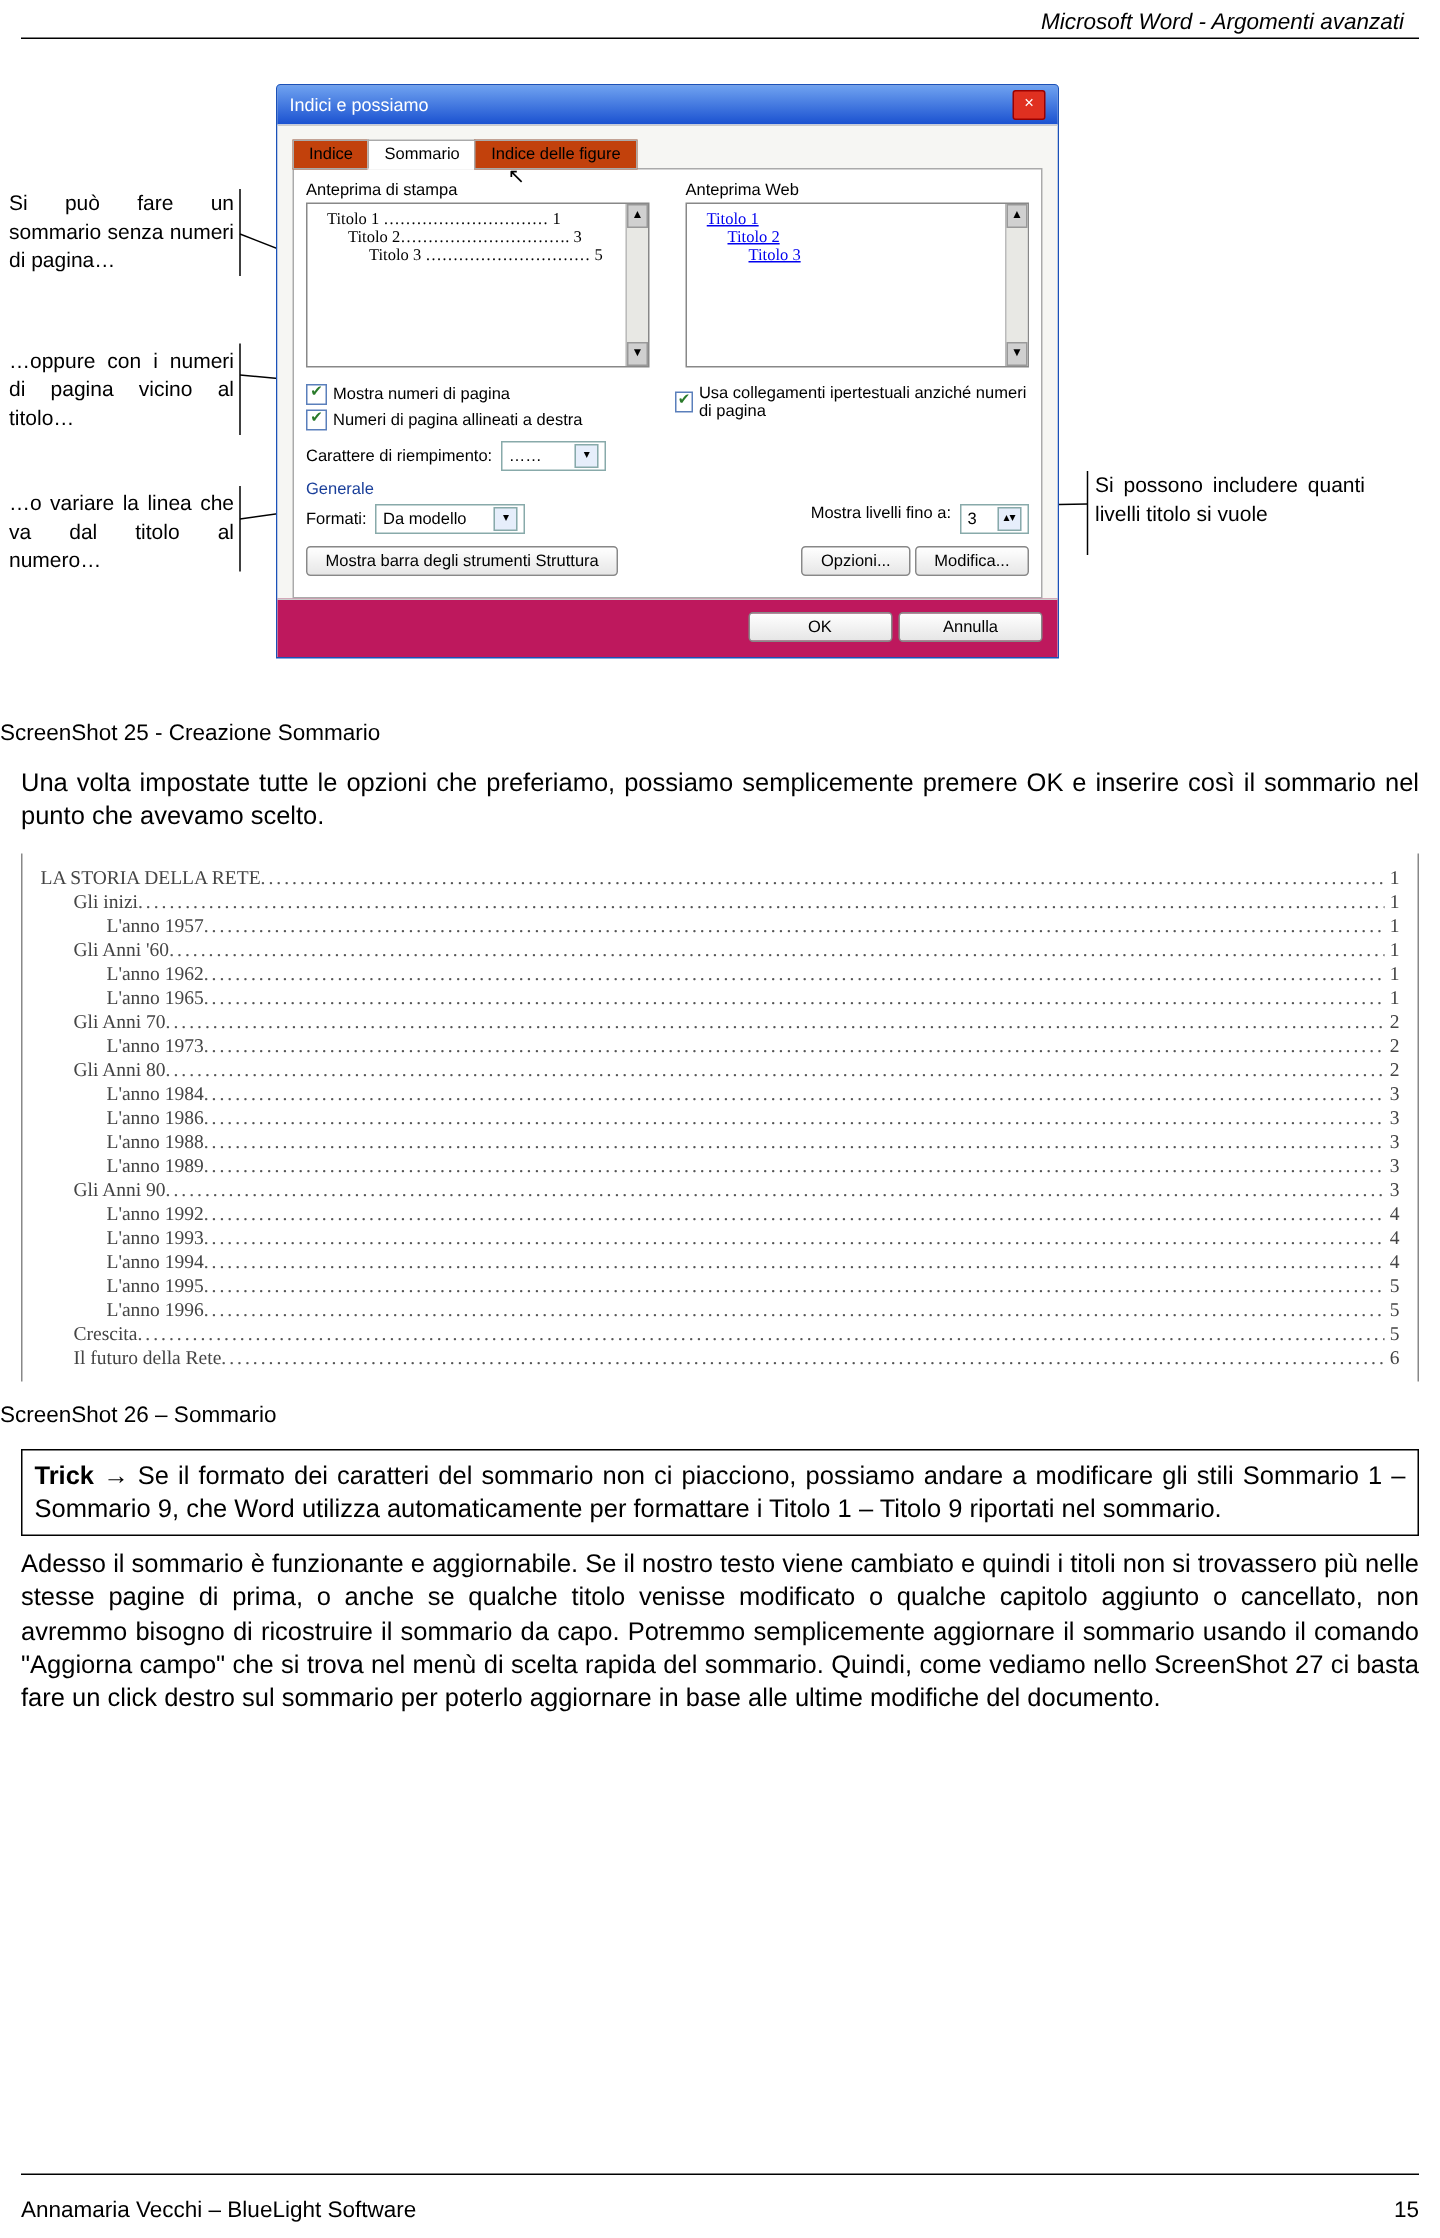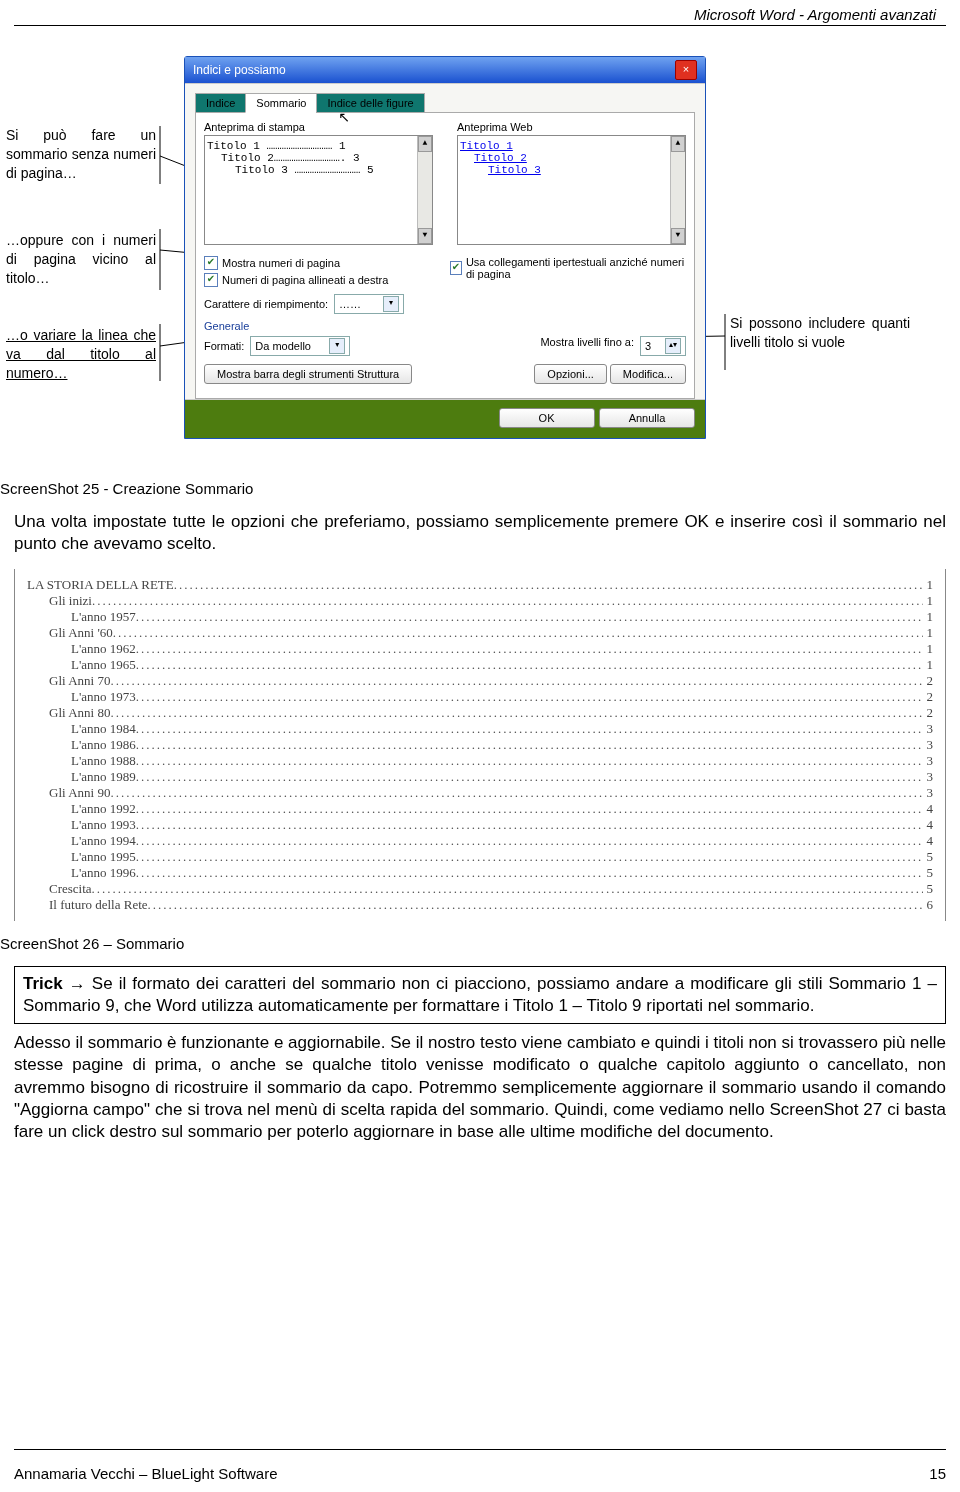--- a/index.html
+++ b/index.html
@@ -5,44 +5,44 @@
   html,body{margin:0;padding:0;background:#fff;font-family:Verdana,Arial,sans-serif;color:#000;}
   .page{width:960px;min-height:1492px;margin:0 auto;position:relative;padding:0 0 40px 0;box-sizing:border-box;}
   .header{text-align:right;font-style:italic;font-size:15px;padding:6px 24px 0 0;}
   .hr{border:none;border-top:1px solid #000;margin:2px 14px 0 14px;}
   .figure-wrap{position:relative;height:410px;margin-top:30px;}
   .dialog{position:absolute;left:184px;top:0;width:520px;background:#eef1f8;border:1px solid #1a51b8;border-radius:3px 3px 0 0;}
   .titlebar{background:linear-gradient(#6fa2f0,#1a51d0);color:#fff;font-size:12px;padding:3px 8px;display:flex;justify-content:space-between;align-items:center;}
   .titlebar .close{width:20px;height:18px;background:#e03020;border:1px solid #900;color:#fff;font-size:11px;line-height:16px;text-align:center;border-radius:2px;}
   .dbody{background:#f6f6f3;border-top:1px solid #ccc;}
   .tabrow{padding:8px 10px 0 10px;display:flex;gap:0;}
-  .tab{font-size:11px;padding:3px 10px;border:1px solid #aaa;background:#0f766e;position:relative;top:1px;}
+  .tab{font-size:11px;padding:3px 10px;border:1px solid #aaa;background:#c2410c;position:relative;top:1px;}
   .tab.active{background:#fff;border-bottom:1px solid #fff;font-weight:normal;}
   .tab+.tab{margin-left:-1px;}
   .tabpanel{border:1px solid #aaa;margin:0 10px;background:#fff;padding:8px 8px 10px 8px;}
   .cursor-arrow{position:absolute;left:92px;top:15px;font-size:14px;color:#000;}
   .previewrow{display:flex;gap:24px;}
   .pvcol{flex:1;}
   .pvlabel{font-size:11px;margin-bottom:2px;}
-  .pvbox{border:1px solid #888;height:100px;background:#fff;position:relative;font-size:11px;padding:4px 2px;font-family:Liberation Mono, monospace;}
+  .pvbox{border:1px solid #888;height:100px;background:#fff;position:relative;font-size:11px;padding:4px 13px;font-family:Liberation Serif, serif;}
   .pvbox .scroll{position:absolute;right:0;top:0;bottom:0;width:14px;background:#e8e8e4;border-left:1px solid #bbb;}
   .pvbox .scroll .arr{height:14px;background:#d0d0d0;border:1px solid #999;margin:0;font-size:8px;text-align:center;line-height:12px;}
   .pvbox .scroll .arr.bot{position:absolute;bottom:0;left:0;right:0;}
   .pvline{white-space:nowrap;overflow:hidden;}
   .weblink{color:#0000ee;text-decoration:underline;}
   .checks{margin-top:8px;font-size:11px;display:flex;gap:10px;}
   .checks .col{flex:1;}
   .chk{display:flex;align-items:center;gap:4px;margin:3px 0;}
   .chk .box{width:12px;height:12px;border:1px solid #5a7fbb;background:#fff;color:#2a7a2a;font-size:10px;line-height:10px;text-align:center;}
   .row{display:flex;align-items:center;gap:6px;font-size:11px;margin:4px 0;}
   .combo{border:1px solid #8aa;background:#fff;height:18px;display:inline-flex;align-items:center;padding:0 4px;min-width:60px;justify-content:space-between;}
   .combo .dd{width:14px;height:14px;background:#e6eefb;border:1px solid #8aa;margin-left:4px;font-size:8px;text-align:center;line-height:12px;}
   .grouplabel{color:#1a3f9a;font-size:11px;margin:6px 0 2px 0;}
   .btn{border:1px solid #888;background:linear-gradient(#fff,#e6e6e6);font-size:11px;padding:3px 12px;border-radius:3px;display:inline-block;}
-  .buttons{padding:8px 10px 10px 10px;text-align:right;background:#4d7c0f;border-top:1px solid #ccc;}
+  .buttons{padding:8px 10px 10px 10px;text-align:right;background:#be185d;border-top:1px solid #ccc;}
   .buttons .btn{min-width:70px;text-align:center;}
   .callout{position:absolute;font-size:14px;width:150px;text-align:justify;line-height:1.35;}
   .callout.right{width:180px;}
   .caption{text-align:left;font-family:Liberation Sans, sans-serif;font-size:15px;margin:14px 0;}
   .bodytext{font-size:17px;padding:0 14px;text-align:justify;line-height:1.3;}
   .toc{margin:14px 14px;border-left:1px solid #888;border-right:1px solid #888;padding:8px 12px;font-family:'Times New Roman',serif;font-size:13px;color:#444;}
   .tocline{display:flex;white-space:nowrap;}
   .toc .dots{flex:1;overflow:hidden;letter-spacing:2px;color:#555;}
   .indent1{padding-left:22px;}
   .indent2{padding-left:44px;}
@@ -57,21 +57,21 @@
 <body>
 
 <div class="page">
   <div class="header">Microsoft Word - Argomenti avanzati</div>
   <hr class="hr">
 
   <div class="figure-wrap">
 
     <div class="callout" style="left:6px;top:175px;">…oppure con i numeri di pagina vicino al titolo…</div>
     <div class="callout" style="left:6px;top:70px;">Si può fare un sommario senza numeri di pagina…</div>
-    <div class="callout" style="left:6px;top:270px;text-decoration:underline;">…o variare la linea che va dal titolo al numero…</div>
+    <div class="callout" style="left:6px;top:270px;">…o variare la linea che va dal titolo al numero…</div>
     <div class="callout right" style="left:730px;top:258px;">Si possono includere quanti livelli titolo si vuole</div>
 
     <svg class="callout-svg" width="960" height="410">
       <defs>
           <marker id="ah" markerWidth="8" markerHeight="8" refX="7" refY="4" orient="auto">
             <path d="M0,0 L8,4 L0,8 z" fill="#000"></path>
           </marker>
         </defs>
       <line x1="160" y1="70" x2="160" y2="128" stroke="#000"></line>
       <line x1="160" y1="100" x2="416" y2="200" stroke="#000" marker-end="url(#ah)"></line>

